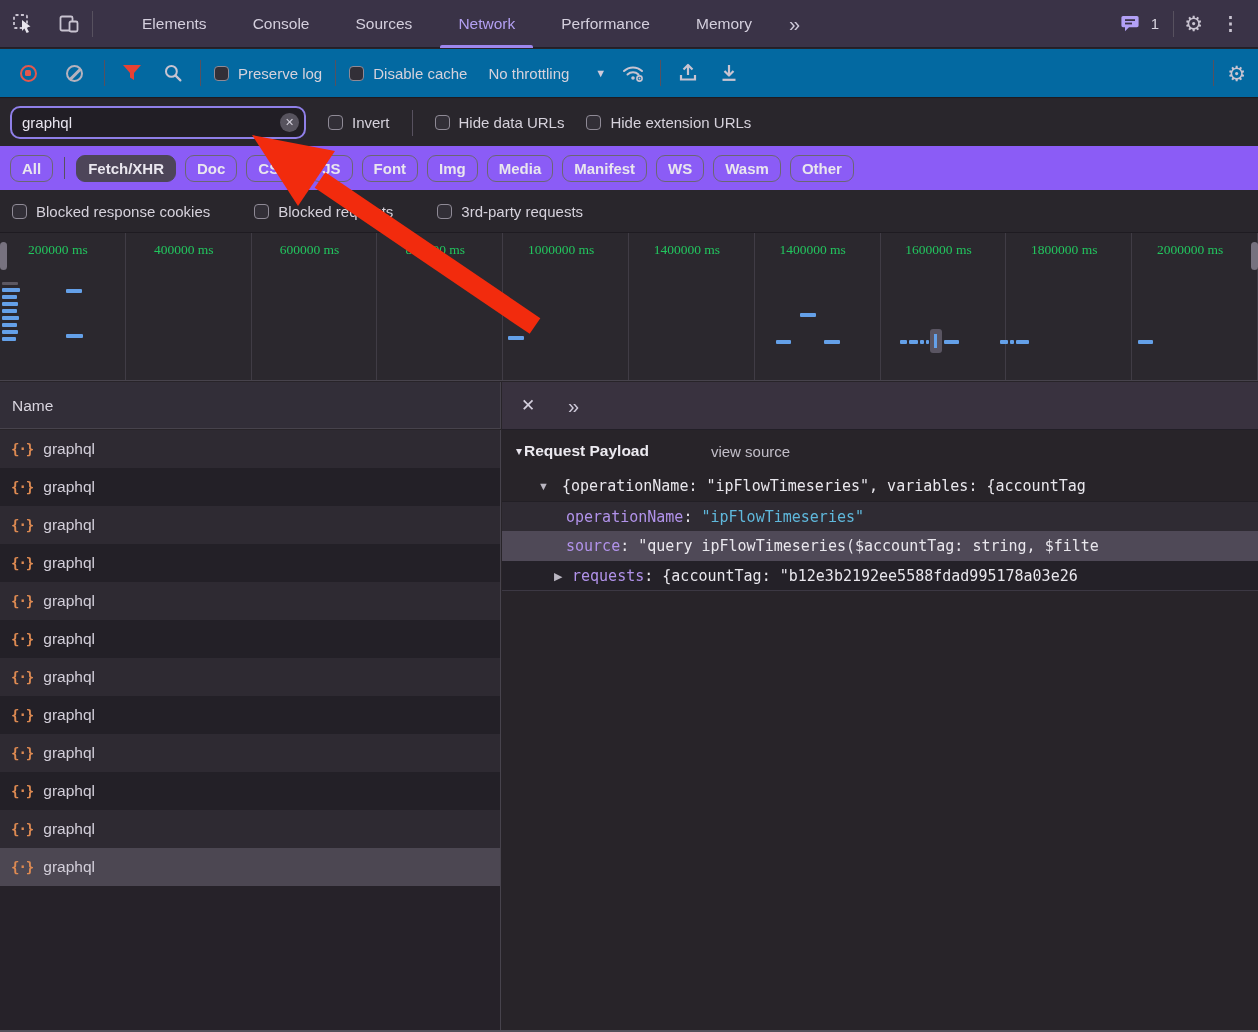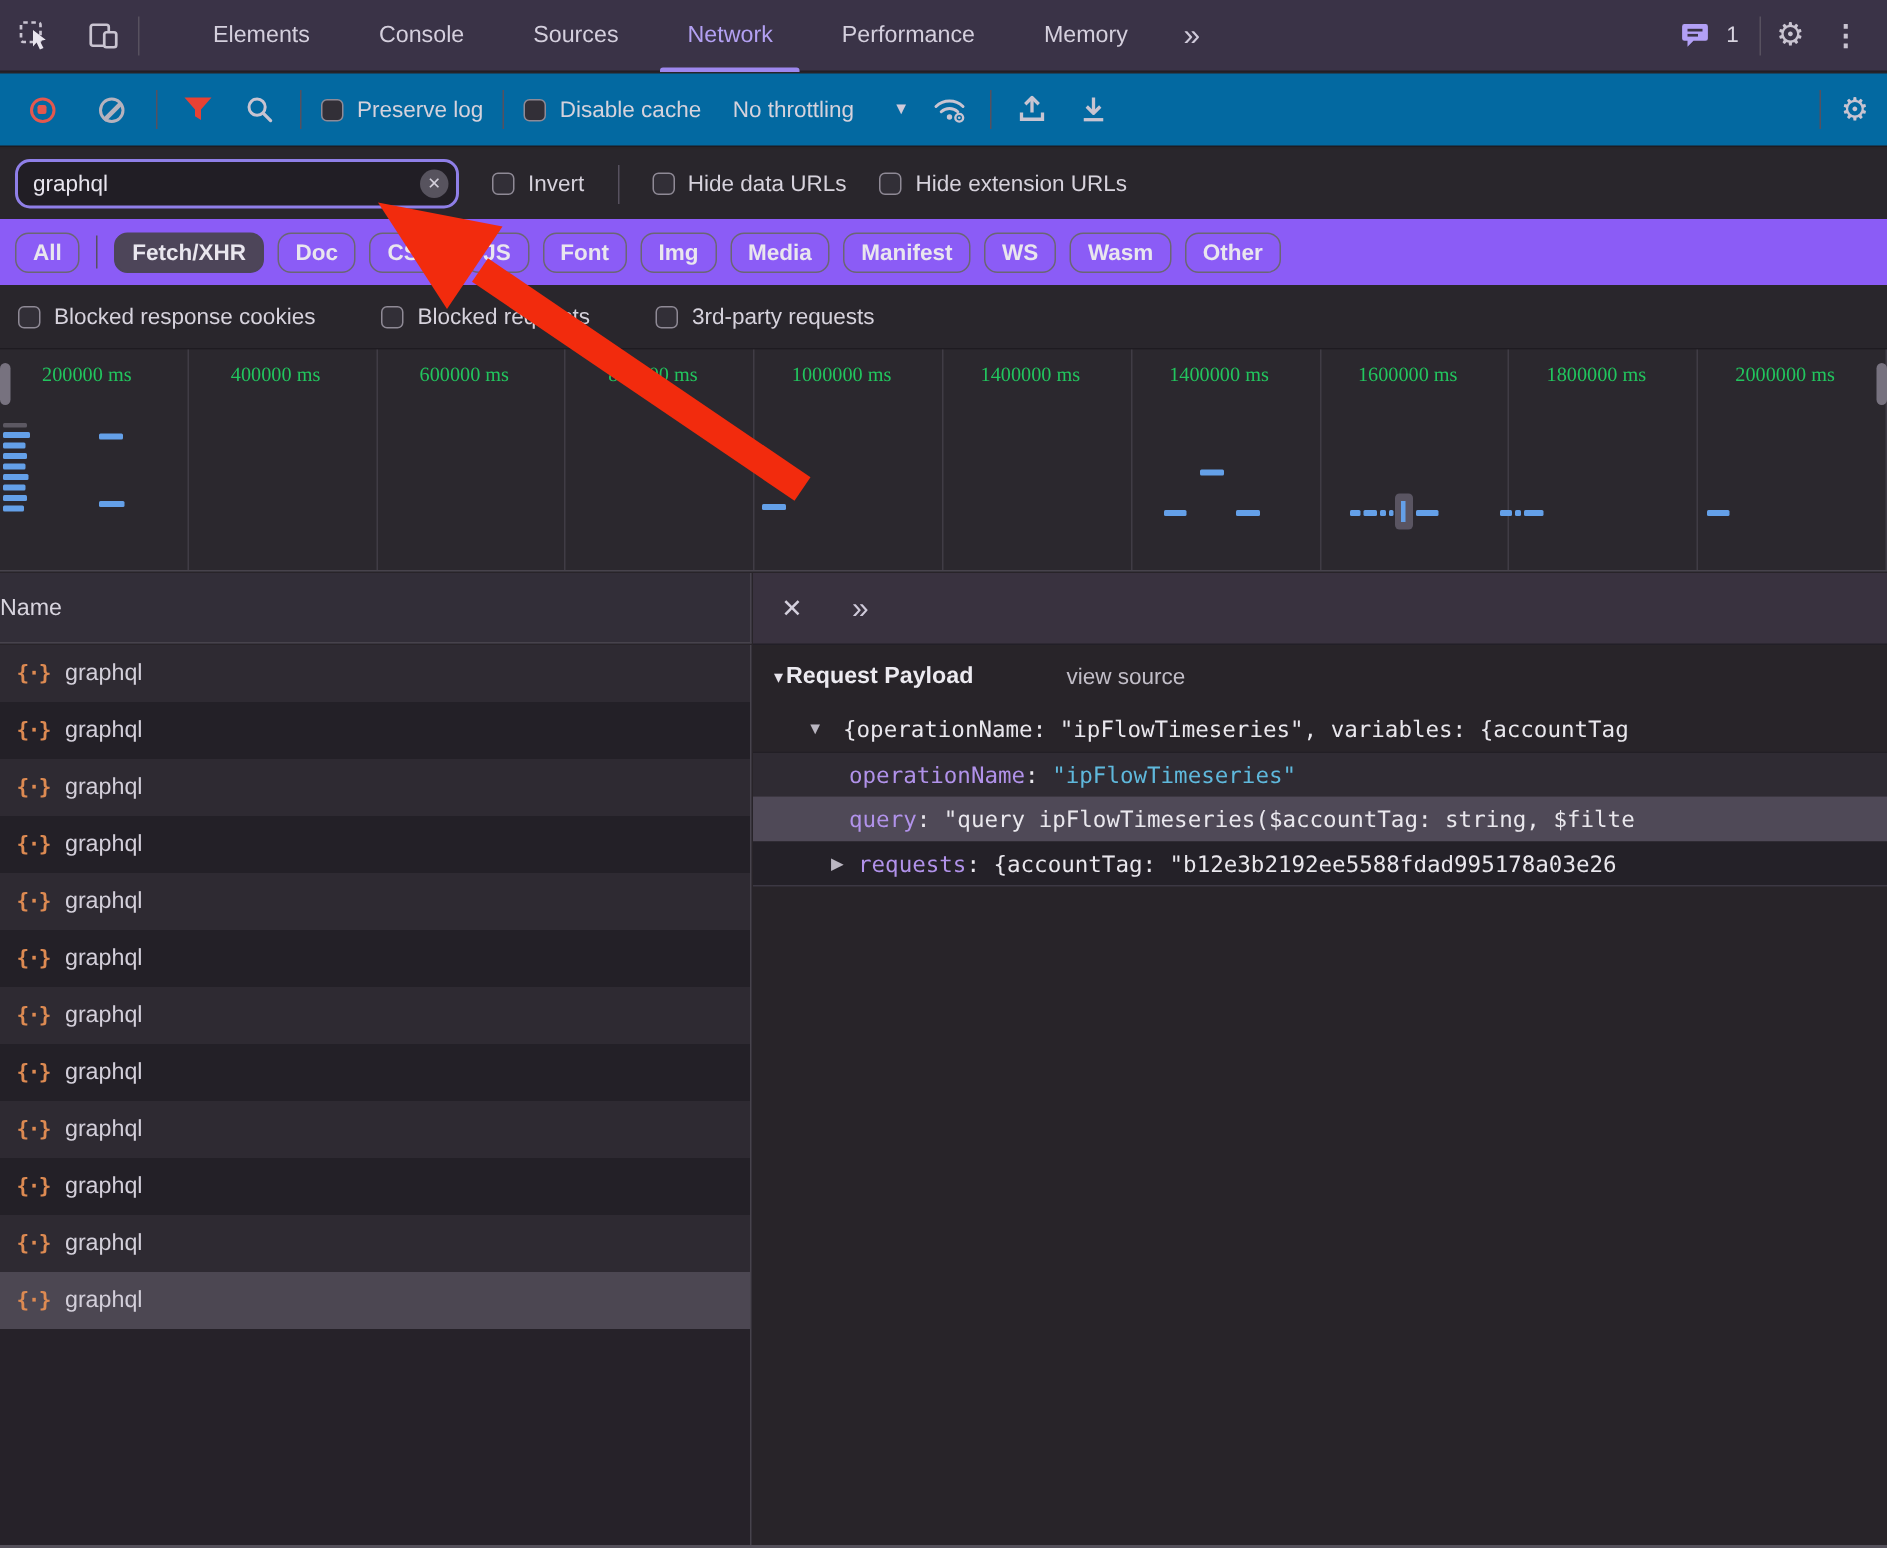--- a/index.html
+++ b/index.html
@@ -60,21 +60,21 @@
   .tl-col { width:10%; height:100%; border-right:1px solid #403c45; overflow:hidden; }
   .tl-label { display:block; text-align:center; padding:9px 9px 0 0; font-size:13.5px; color:#22c55e; white-space:nowrap;font-family:Liberation Serif, serif; }
   .bar { position:absolute; border-radius:1px; }
   .bar.blue { background:#64a0e8; }
   .bar.grey { background:#5c5862; }
   .bar.marker { background:#5a5562; border-radius:3px; }
   .bar.marker::after { content:""; position:absolute; left:4px; top:5px; width:3px; height:14px; background:#64a0e8; }
   .tl-handle { position:absolute; width:7px; height:28px; border-radius:4px; background:#77727f; top:9px; cursor:ew-resize; }
   
   .name-header { position:absolute; top:382px; left:0; width:501px; height:47px; background:#322e38;
-    border-bottom:1px solid #47434c; border-right:1px solid #47434c; line-height:47px; padding-left:0;
+    border-bottom:1px solid #47434c; border-right:1px solid #47434c; line-height:47px; padding-left:12px;
     font-size:15.5px; color:#d8d4de; }
   .req-list { position:absolute; top:430px; left:0; width:501px; bottom:0; background:#262229; border-right:1px solid #47434c; }
   .req-row { height:38px; display:flex; align-items:center; gap:10px; padding-left:11px; font-size:15.5px; color:#d3cfda; cursor:pointer; }
   .req-row.odd { background:#2e2a32; }
   .req-row.even { background:#232027; }
   .req-row.selected { background:#4c4752; }
   .req-icon { font-family:"DejaVu Sans Mono", monospace; font-size:14px; font-weight:bold; color:#dd8a52; letter-spacing:-1px; }
   
   .detail-tabs { position:absolute; top:382px; left:502px; right:0; height:48px; background:#39323f;
     display:flex; align-items:center; border-bottom:1px solid #221f27; }
@@ -371,21 +371,21 @@
 
   <div class="payload">
     <div class="pl-header">
       <span class="pl-tri">▾</span>
       <span class="pl-title">Request Payload</span>
       <span class="view-source">view source</span>
     </div>
     <div>
         <div class="pl-row "><span class="pl-marker" style="left: 36px;">▼</span><span style="padding-left: 60px;"><span class="seg-plain">{operationName: "ipFlowTimeseries", variables: {accountTag</span></span></div>
         <div class="pl-row light"><span style="padding-left: 64px;"><span class="seg-key">operationName</span><span class="seg-plain">: </span><span class="seg-string">"ipFlowTimeseries"</span></span></div>
-        <div class="pl-row selected"><span style="padding-left: 64px;"><span class="seg-key">query</span><span class="seg-plain">: "query ipFlowTimeseries($accountTag: string, $filte</span></span></div>
+        <div class="pl-row selected"><span style="padding-left: 64px;"><span class="seg-key">source</span><span class="seg-plain">: "query ipFlowTimeseries($accountTag: string, $filte</span></span></div>
         <div class="pl-row dark"><span class="pl-marker" style="left: 52px;">▶</span><span style="padding-left: 70px;"><span class="seg-key">requests</span><span class="seg-plain">: {accountTag: "b12e3b2192ee5588fdad995178a03e26</span></span></div>
       </div>
   </div>
 
   <svg class="arrow-overlay" width="1258" height="1032" viewBox="0 0 1258 1032">
     <line id="arrow-shaft" x1="535" y1="326" x2="320" y2="180" stroke-width="19" stroke-linecap="butt" stroke="#f22b0d"></line>
     <polygon id="arrow-head" points="252,135 335,151 298,206" fill="#f22b0d"></polygon>
   </svg>
 
 </div>

